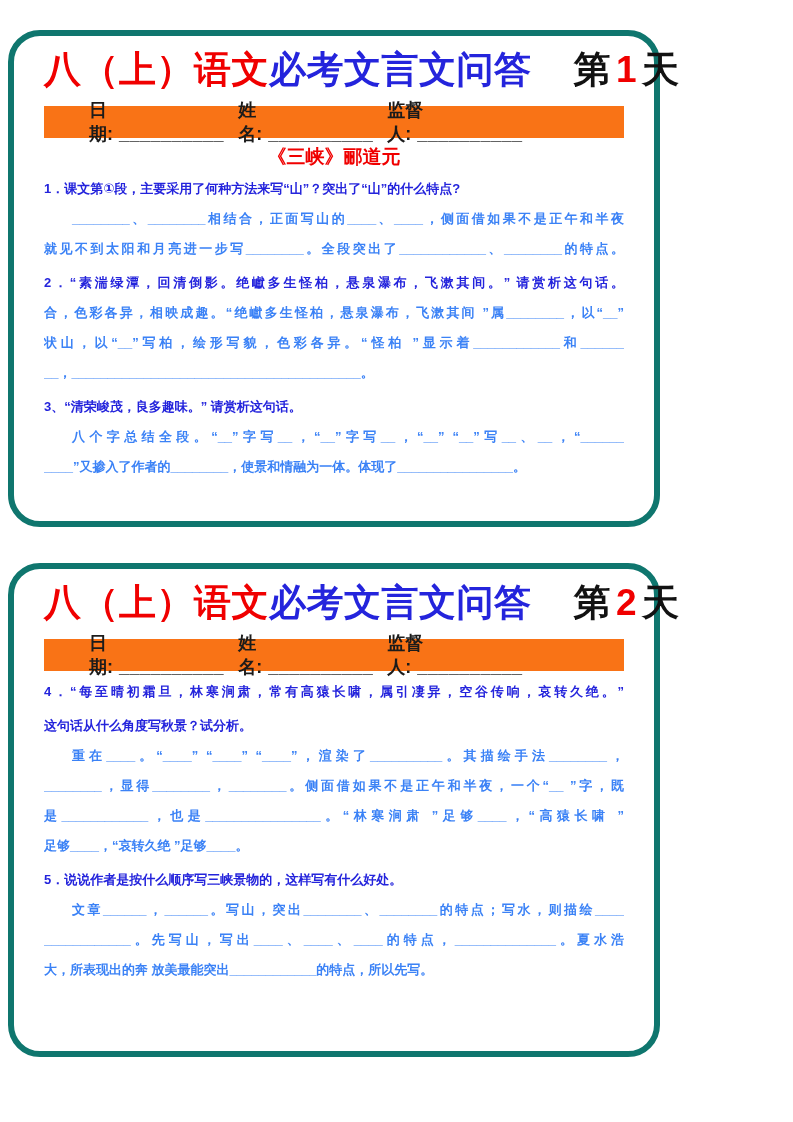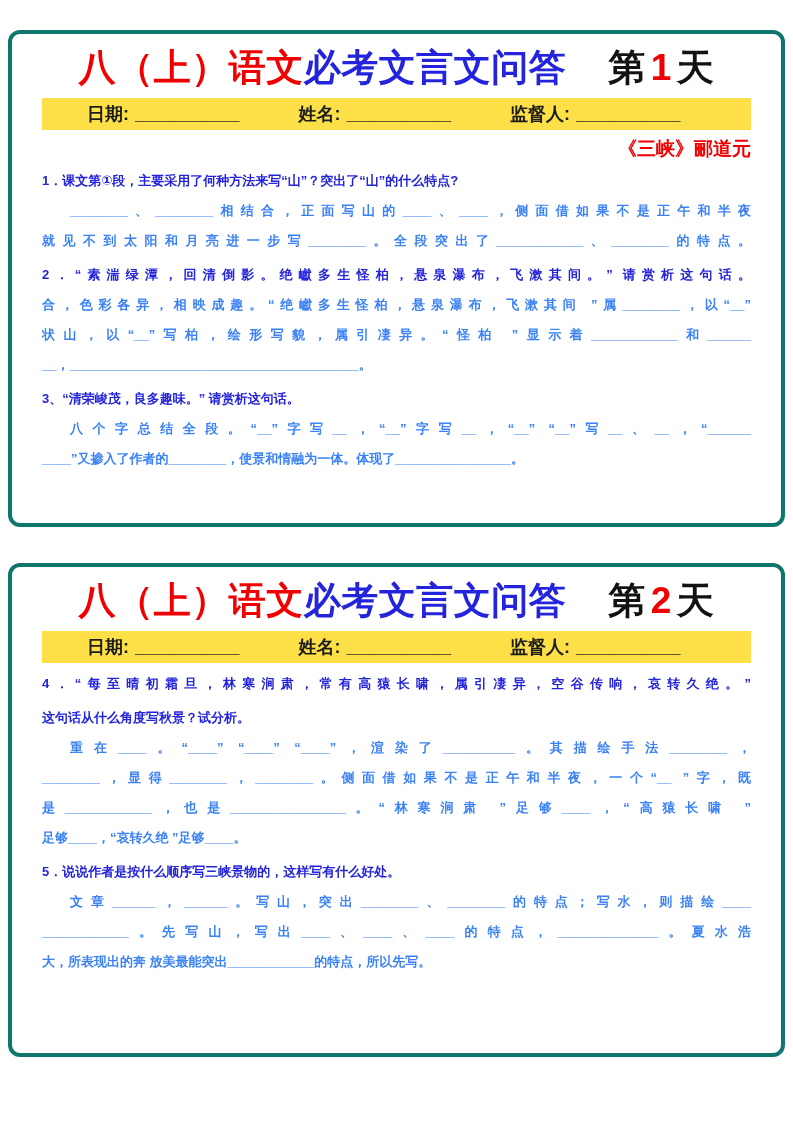--- a/index.html
+++ b/index.html
@@ -3,43 +3,43 @@
 <meta charset="utf-8">
 <style>
   html,body{margin:0;padding:0;}
   body{
     width:793px;height:1122px;background:#ffffff;
     font-family:"Liberation Sans","DejaVu Sans",sans-serif;
     font-weight:700;color:#1b1b1b;
   }
   .page{position:relative;width:793px;height:1122px;overflow:hidden;}
   .card{
-    position:absolute;left:8px;width:777px;
-    border:4px solid #0f766e;border-radius:12px;
+    position:absolute;left:8px;width:652px;
+    border:6px solid #0f766e;border-radius:32px;
     box-sizing:border-box;background:#ffffff;
     padding:10px 30px 0 30px;
   }
   .card.day1{top:30px;height:497px;}
   .card.day2{top:563px;height:494px;}
   .title{
     text-align:center;font-size:37px;line-height:48px;
     white-space:nowrap;letter-spacing:0.5px;
   }
   .t-red{color:#f00000;}
   .t-blue{color:#2424dc;}
   .day{margin-left:42px;color:#121212;}
   .day .num{color:#f00000;padding:0 5px;}
   .bar{
-    margin:6px 0 6px 0;height:32px;background:#fde047;
+    margin:12px 0 6px 0;height:32px;background:#f97316;
     display:flex;align-items:center;justify-content:space-between;
     padding:0 70px 0 45px;font-size:18px;
   }
   .field .blank{margin-left:6px;letter-spacing:0.5px;}
   .subtitle{
-    text-align:right;color:#f00000;font-size:19px;line-height:26px;
+    text-align:center;color:#f00000;font-size:19px;line-height:26px;
   }
   .lines{margin-top:2px;}
   .line{
     font-size:13px;line-height:30px;white-space:normal;
     overflow:hidden;
   }
   .line.q{color:#2424dc;margin-top:4px;}
   .line.a{color:#3b82f6;}
   .line.indent{text-indent:28px;}
   .line.fill{text-align:justify;text-align-last:justify;}
@@ -58,21 +58,21 @@
       <span class="field"><span>姓名:</span><span class="blank">__________</span></span>
       <span class="field"><span>监督人:</span><span class="blank">__________</span></span>
     </div>
     <div class="subtitle">《三峡》郦道元</div>
     <div class="lines">
         <div class="line q">1．课文第①段，主要采用了何种方法来写“山”？突出了“山”的什么特点?</div>
         <div class="line a indent fill">________、________相结合，正面写山的____、____，侧面借如果不是正午和半夜</div>
         <div class="line a fill">就见不到太阳和月亮进一步写________。全段突出了____________、________的特点。</div>
         <div class="line q fill">2．“素湍绿潭，回清倒影。绝巘多生怪柏，悬泉瀑布，飞漱其间。” 请赏析这句话。</div>
         <div class="line a fill">合，色彩各异，相映成趣。“绝巘多生怪柏，悬泉瀑布，飞漱其间 ”属________，以“__”</div>
-        <div class="line a fill">状山，以“__”写柏，绘形写貌，属引凄异。“怪柏 ”显示着____________和______</div>
+        <div class="line a fill">状山，以“__”写柏，绘形写貌，色彩各异。“怪柏 ”显示着____________和______</div>
         <div class="line a">__，________________________________________。</div>
         <div class="line q">3、“清荣峻茂，良多趣味。” 请赏析这句话。</div>
         <div class="line a indent fill">八个字总结全段。“__”字写__，“__”字写__，“__” “__”写__、__，“______</div>
         <div class="line a">____”又掺入了作者的________，使景和情融为一体。体现了________________。</div>
       </div>
   </section>
 
   <section class="card day2">
     <div class="title">
       <span class="t-red">八（上）语文</span><span class="t-blue">必考文言文问答</span><span class="day"><span>第</span><span class="num">2</span><span>天</span></span>

